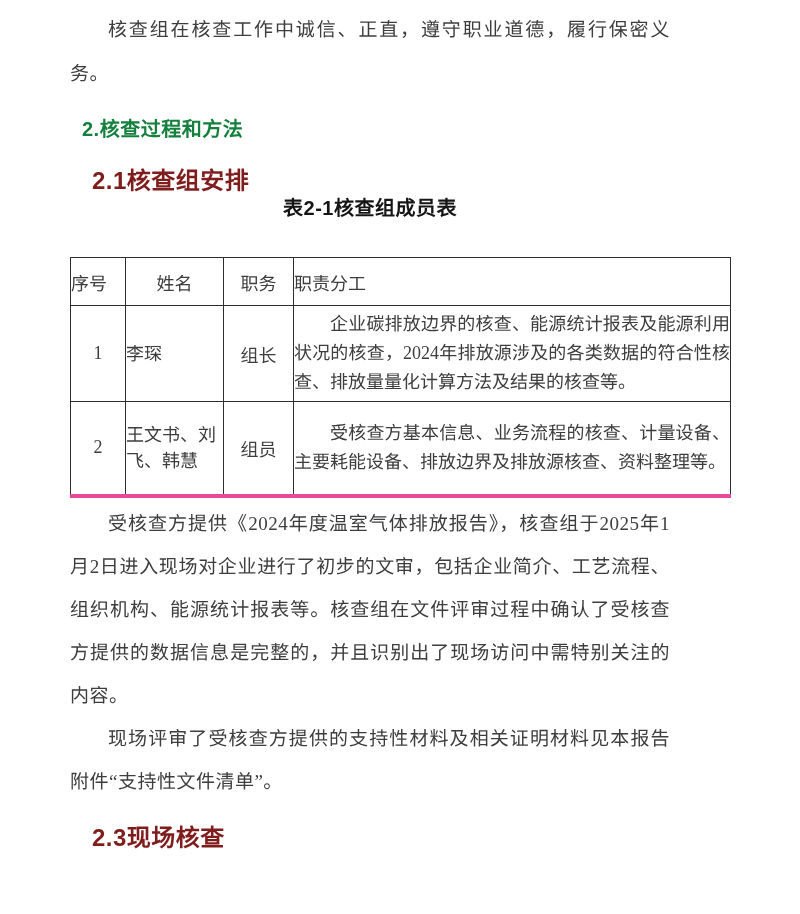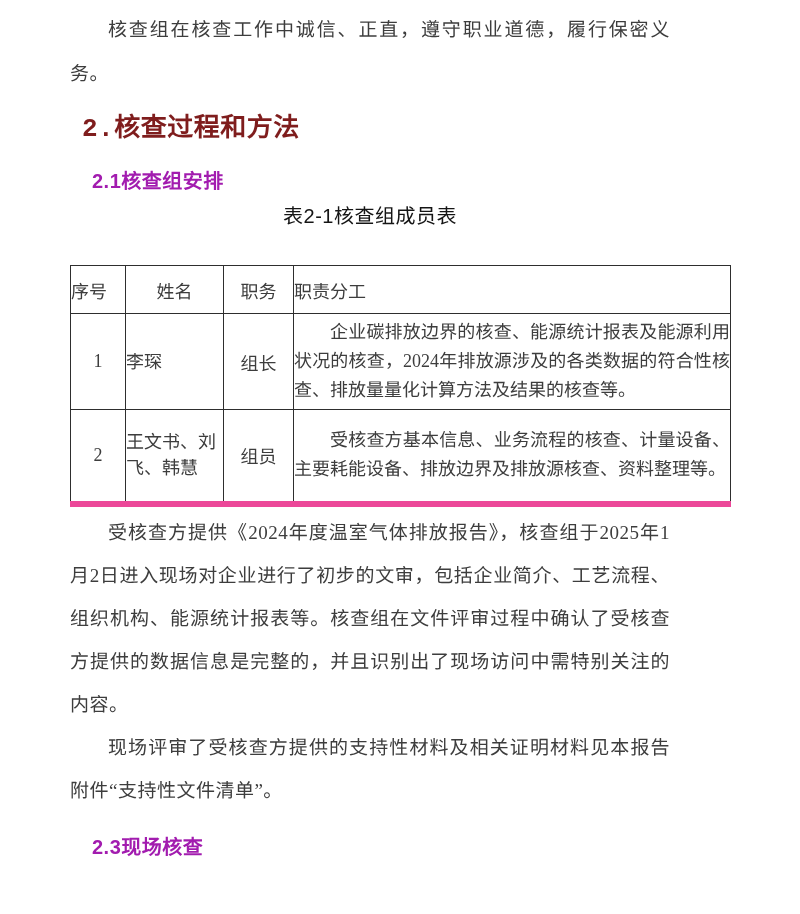--- a/index.html
+++ b/index.html
@@ -25,42 +25,42 @@
     margin: 0;
     font-size: 19px;
     line-height: 44px;
     text-align: justify;
     letter-spacing: 0.5px;
   }
   .indent { text-indent: 2em; }
 
   .h-main {
     margin: 18px 0 0 12px;
-    font-family: Liberation Mono, monospace;
+    font-family: Liberation Sans, sans-serif;
     font-weight: bold;
-    font-size: 26px;
+    font-size: 20px;
     line-height: 30px;
-    color: #7f1d1d;
+    color: #15803d;
     letter-spacing: 0.5px;
   }
   .h-sub {
     margin: 22px 0 0 22px;
     font-family: "Liberation Sans", "DejaVu Sans", sans-serif;
     font-weight: bold;
-    font-size: 20px;
+    font-size: 24px;
     line-height: 30px;
-    color: #a21caf;
+    color: #7f1d1d;
     letter-spacing: 0.5px;
   }
   .para-21 { margin-top: 8px; }
 
   .table-caption {
-    margin: 8px;
+    margin: 0;
     font-family: "Liberation Sans", "DejaVu Sans", sans-serif;
-    font-weight: normal;
+    font-weight: bold;
     font-size: 20px;
     line-height: 24px;
     color: #151515;
     text-align: center;
     letter-spacing: 0.5px;
   }
 
   table.members {
     margin-top: 6px;
     width: 660px;
@@ -69,21 +69,21 @@
     font-size: 18px;
     color: #3d3d3d;
   }
   table.members th,
   table.members td {
     border: 1px solid #2e2e2e;
     font-weight: normal;
     vertical-align: middle;
     padding: 0;
   }
-  table.members { border-bottom: 6px solid #ec4899; margin-top: 37px; }
+  table.members { border-bottom: 4px solid #ec4899; margin-top: 37px; }
 
   tr.head-row    { height: 48px; }
   tr.row-1       { height: 96px; }
   tr.row-2       { height: 94px; }
 
   th.c-no   { text-align: left;  padding-left: 4px; }
   th.c-name { text-align: center; }
   th.c-role { text-align: center; }
   th.c-duty { text-align: left;  padding-left: 26px; }
 

